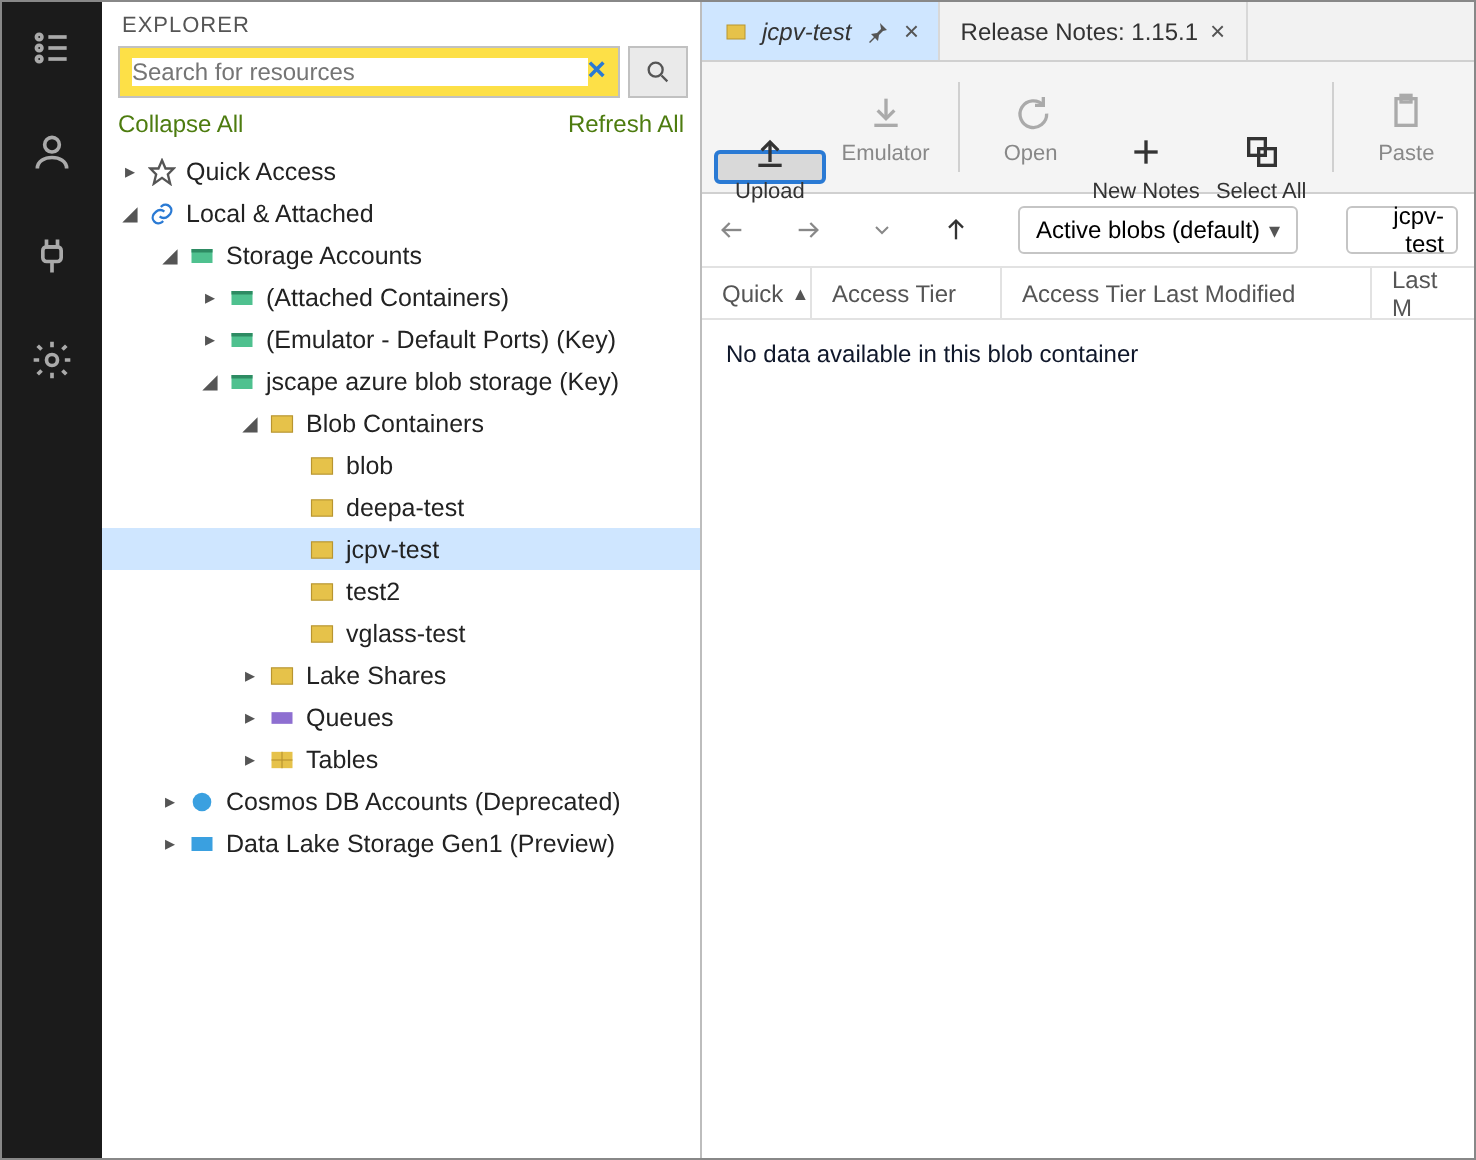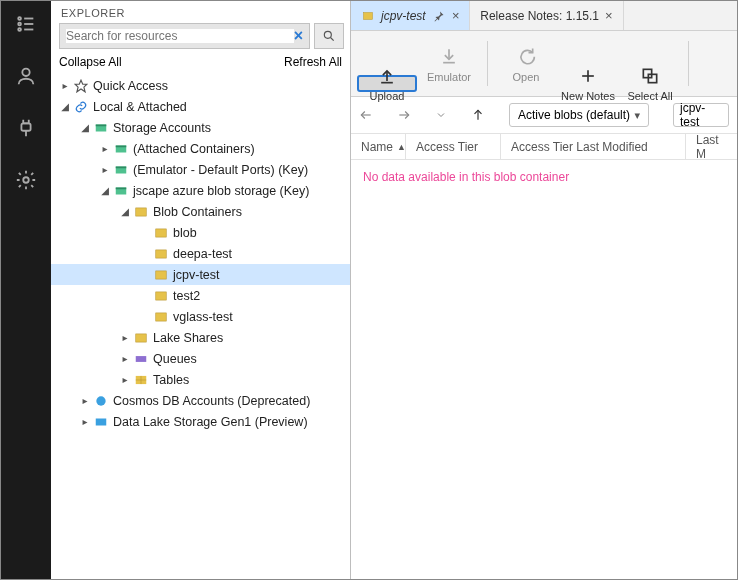--- a/index.html
+++ b/index.html
@@ -8,27 +8,27 @@
 
   
   .activity-bar { width: 50px; background: #1b1b1b; display: flex; flex-direction: column; align-items: center; padding-top: 6px; gap: 18px; }
   .activity-bar .ab-item { width: 40px; height: 34px; display: flex; align-items: center; justify-content: center; color: #aaa; cursor: pointer; }
   .activity-bar .ab-item svg { width: 22px; height: 22px; }
 
   
   .explorer { width: 300px; border-right: 1px solid #bdbdbd; display: flex; flex-direction: column; background: #fff; }
   .explorer-header { font-size: 11px; letter-spacing: .5px; color: #555; padding: 6px 10px 4px; }
   .search-row { display: flex; gap: 4px; padding: 0 6px 4px 8px; }
-  .search-box { flex: 1; display: flex; align-items: center; border: 1px solid #c1c1c1; height: 26px; padding: 0 6px; background:#e5e5e5; }
+  .search-box { flex: 1; display: flex; align-items: center; border: 1px solid #c1c1c1; height: 26px; padding: 0 6px; background:#fde047; }
   .search-box input { flex: 1; border: none; outline: none; font-size: 12px; color: #777; }
   .search-box .clear-x { color: #2a7ad4; font-weight: bold; cursor: pointer; }
   .search-btn { width: 30px; height: 26px; border: 1px solid #c1c1c1; background: #eaeaea; display: flex; align-items: center; justify-content: center; cursor: pointer; }
   .search-btn svg { width: 14px; height: 14px; color: #555; }
   .link-row { display: flex; justify-content: space-between; padding: 2px 8px 4px; font-size: 12px; }
-  .link-row span { color: #000000; cursor: pointer; }
+  .link-row span { color: #4d7c0f; cursor: pointer; }
 
   .tree { flex: 1; overflow: auto; font-size: 12.5px; color: #222; padding-top: 2px; }
   .node { display: flex; align-items: center; height: 21px; padding-right: 4px; cursor: pointer; white-space: nowrap; }
   .node.selected { background: #cfe6ff; }
   .twisty { width: 12px; text-align: center; color: #555; font-size: 10px; display: inline-block; }
   .nicon { display: inline-flex; width: 16px; height: 16px; align-items: center; justify-content: center; margin: 0 4px 0 2px; }
   .lbl { }
   .sp { display: inline-block; }
 
   
@@ -39,30 +39,30 @@
   .tab .tab-icon { width: 14px; height: 14px; display: inline-flex; align-items: center; justify-content: center; }
   .tab .close { color: #555; font-size: 13px; cursor: pointer; }
   .toolbar { display: flex; align-items: stretch; height: 66px; background: #f4f4f4; border-bottom: 1px solid #d0d0d0; padding: 4px 6px; gap: 2px; }
   .tbtn { width: 60px; display: flex; flex-direction: column; align-items: center; justify-content: center; gap: 4px; font-size: 11px; color: #888; cursor: pointer; border-radius: 2px; }
   .tbtn.enabled { color: #333; margin-top: 40px; }
   .tbtn.highlight { background: #d9d9d9; border: 2px solid #2a7ad4; border-radius: 3px; color:#333; }
   .tbtn .ticon { width: 22px; height: 22px; display:flex; align-items:center; justify-content:center; }
   .tbtn .ticon svg { width: 20px; height: 20px; }
   .tsep { width: 1px; background: #d0d0d0; margin: 6px 6px; }
 
-  .navrow { display: flex; align-items: center; gap: 24px; padding: 6px 8px; border-bottom: 1px solid #e2e2e2; }
+  .navrow { display: flex; align-items: center; gap: 24px; padding: 6px 8px; border-bottom: 1px solid #e2e2e2; text-align: right; }
   .navrow .navbtn { width: 18px; height: 18px; display:flex; align-items:center; justify-content:center; color:#888; cursor:pointer; }
   .navrow .navbtn.enabled { color:#333; }
   .dropdown { flex: 1; min-width: 140px; height: 24px; border: 1px solid #c5c5c5; border-radius: 3px; display:flex; align-items:center; padding: 0 8px; font-size:12px; justify-content:space-between; cursor:pointer; background:#fff;}
   .pathbox { width: 80px; height: 24px; border:1px solid #c5c5c5; border-radius:3px; font-size:12px; padding:0 6px; display:flex; align-items:center; background:#fff;}
 
   .theaders { display: flex; height: 26px; border-bottom: 1px solid #e2e2e2; font-size: 12px; color:#555; }
   .th { padding: 0 10px; display:flex; align-items:center; border-right: 1px solid #e2e2e2; }
   .th .sort { margin-left: 4px; font-size: 9px; }
-  .empty { padding: 10px 12px; font-size: 12px; color: #ec4899; }
+  .empty { padding: 10px 12px; font-size: 12px; color: #0f172a; }
 
   
 </style>
 </head>
 <body>
 
 <div class="app">
 
   <div class="activity-bar">
     <div class="ab-item">
@@ -366,20 +366,29 @@
       <div class="tbtn enabled">
         <span class="ticon">
             <svg viewBox="0 0 24 24" fill="none" stroke="#333" stroke-width="2">
               <rect x="4" y="4" width="10" height="10"></rect>
               <rect x="10" y="10" width="10" height="10"></rect>
             </svg>
           </span>
         <span>Select All</span>
       </div>
       <div class="tsep"></div>
+      <div class="tbtn">
+        <span class="ticon">
+            <svg viewBox="0 0 24 24" fill="none" stroke="#aaa" stroke-width="2">
+              <rect x="6" y="4" width="12" height="16"></rect>
+              <rect x="9" y="2" width="6" height="4"></rect>
+            </svg>
+          </span>
+        <span>Paste</span>
+      </div>
     </div>
 
     <div class="navrow">
       <span class="navbtn">
           <svg width="14" height="14" viewBox="0 0 24 24" fill="none" stroke="currentColor" stroke-width="2">
             <line x1="20" y1="12" x2="4" y2="12"></line>
             <polyline points="10,6 4,12 10,18"></polyline>
           </svg>
         </span>
       <span class="navbtn">
@@ -403,21 +412,21 @@
         <span>Active blobs (default)</span>
         <span style="font-size:11px;color:#555">▾</span>
       </div>
       <div class="pathbox">
           <span>jcpv-test</span>
         </div>
     </div>
 
     <div class="theaders">
       <div class="th" style="width:55px">
-          <span>Name</span>
+          <span>Quick</span>
           <span class="sort">▲</span>
         </div>
       <div class="th" style="width:95px">
           <span>Access Tier</span>
         </div>
       <div class="th" style="width:185px">
           <span>Access Tier Last Modified</span>
         </div>
       <div class="th" style="flex:1;border-right:none">
           <span>Last M</span>

